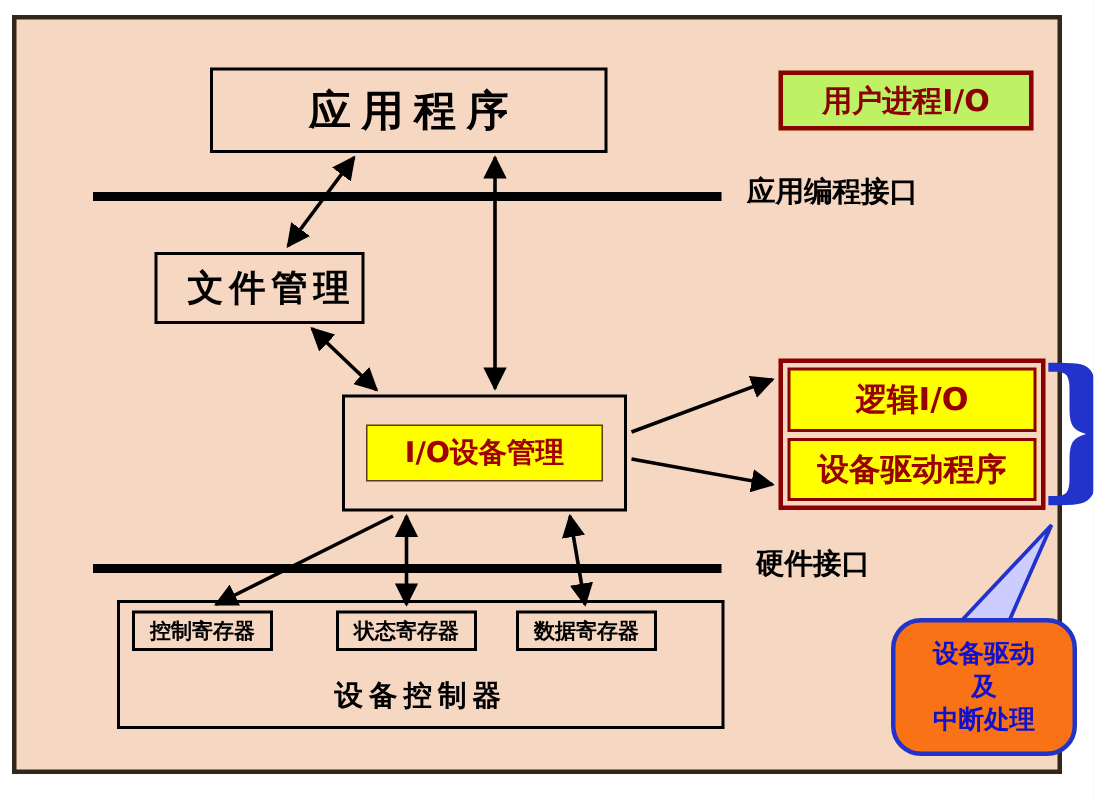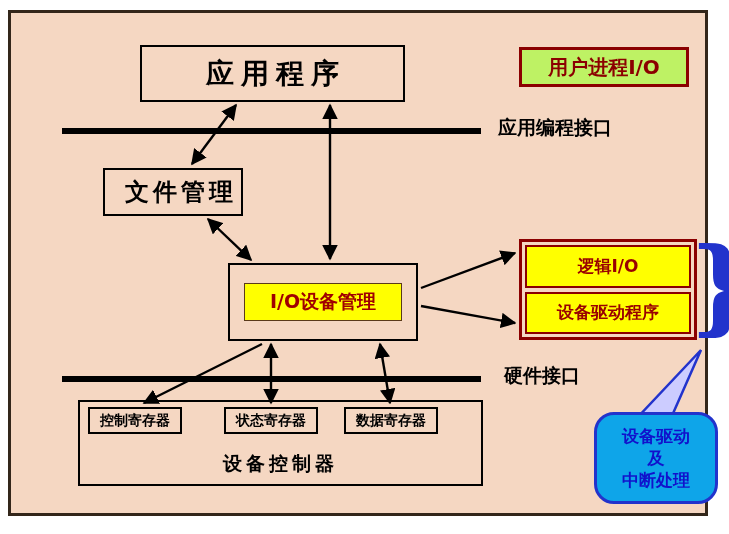--- a/index.html
+++ b/index.html
@@ -33,21 +33,21 @@
     border:1px solid #5a3a1a;color:#a00000;font-size:19px;
   }
   .right-stack{
     position:absolute;left:519px;top:239px;width:178px;height:101px;
     box-sizing:border-box;border:3px solid #8b0000;z-index:2;
     display:flex;flex-direction:column;gap:4px;padding:3px;
   }
   .stack-row{
     flex:1;background:#ffff00;border:2px solid #8b0000;box-sizing:border-box;
     display:flex;align-items:center;justify-content:center;
-    color:#990000;font-weight:bold;font-size:17px;
+    color:#990000;font-weight:bold;font-size:21px;
   }
   .brace{
     position:absolute;left:690px;top:234px;z-index:2;
     font-family:"DejaVu Serif","Liberation Serif",serif;
     font-size:98px;line-height:1;font-weight:bold;color:#2233cc;
     transform:scaleY(1.05);transform-origin:top left;
   }
   .controller-box{left:78px;top:400px;width:405px;height:86px;}
   .reg-box{
     position:absolute;box-sizing:border-box;border:2px solid #000;z-index:3;
@@ -56,21 +56,21 @@
   }
   .reg-control{left:88px;}
   .reg-status{left:224px;}
   .reg-data{left:344px;}
   .controller-label{
     position:absolute;left:78px;top:451px;width:405px;text-align:center;
     font-weight:bold;font-size:19px;letter-spacing:4px;z-index:3;
   }
   .bubble{
     position:absolute;left:594px;top:412px;width:124px;height:92px;
-    box-sizing:border-box;background:#0ea5e9;border:3px solid #2233cc;
+    box-sizing:border-box;background:#f97316;border:3px solid #2233cc;
     border-radius:20px;z-index:2;
     display:flex;flex-direction:column;align-items:center;justify-content:center;
     color:#1111cc;font-weight:bold;font-size:17px;line-height:1.3;text-align:center;
   }
 </style>
 </head>
 <body>
 
 <div class="stage">
 

